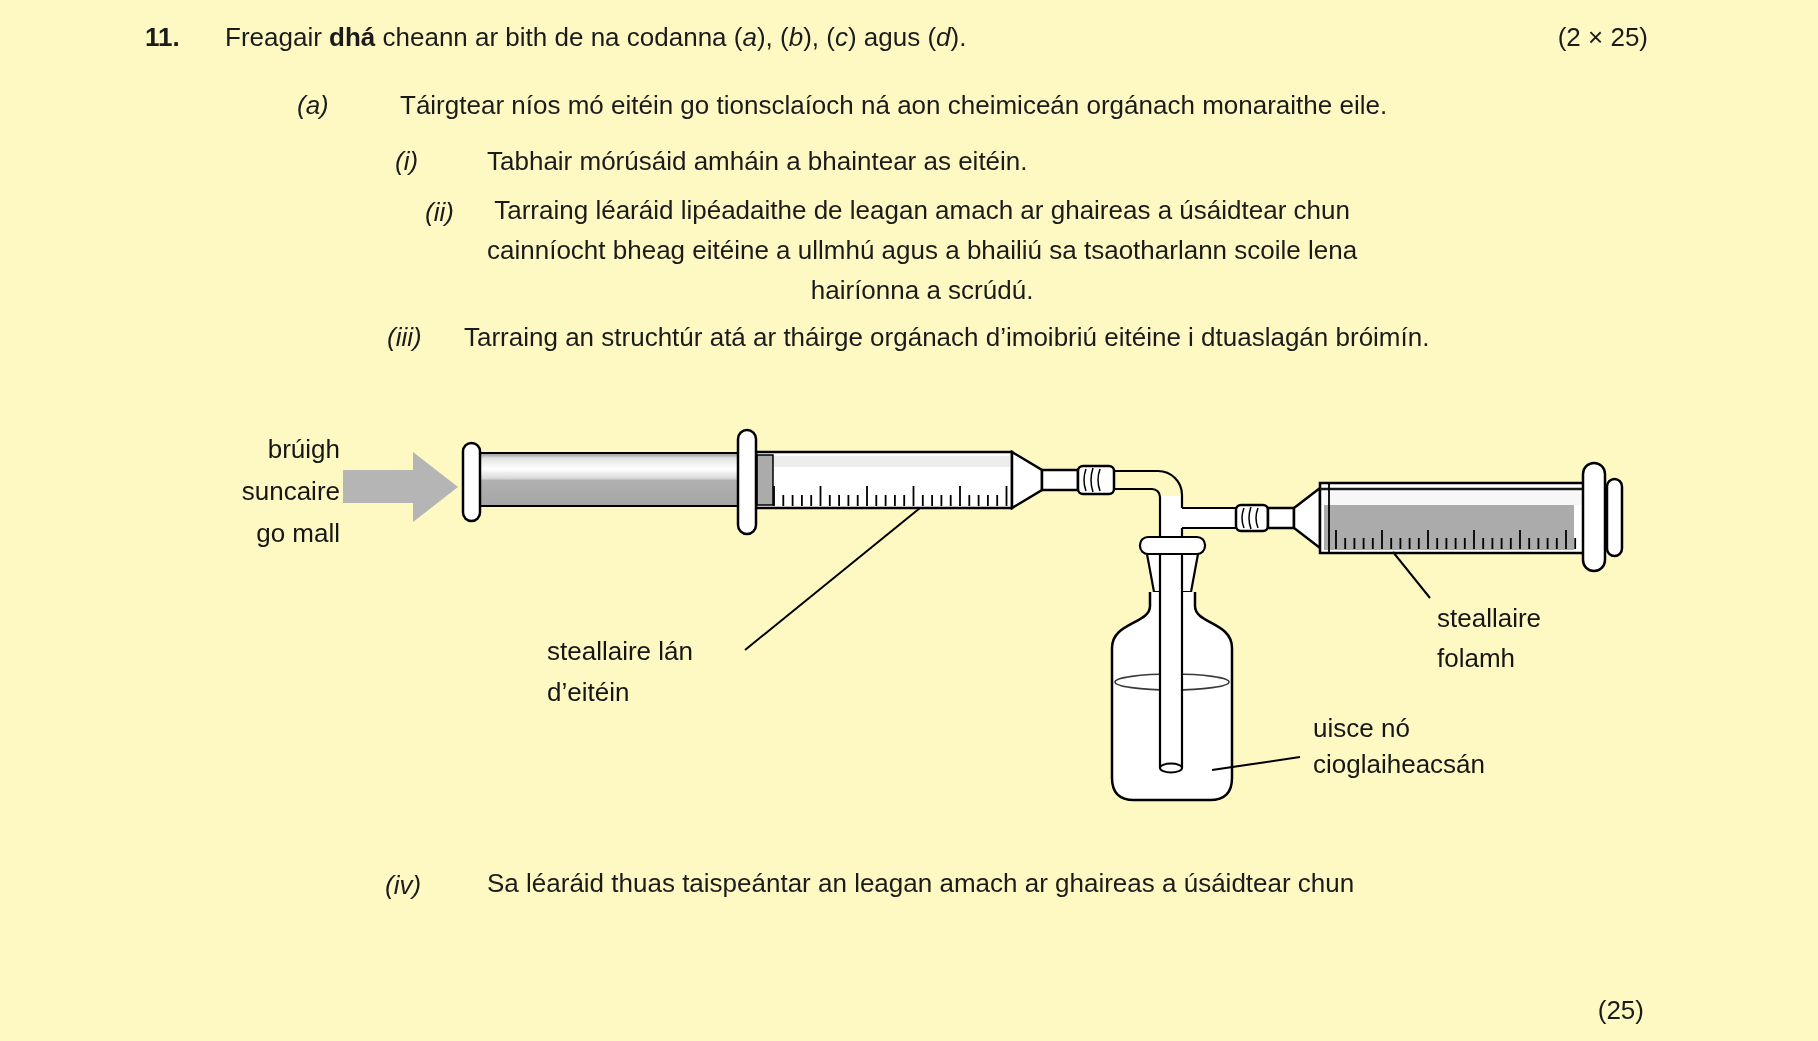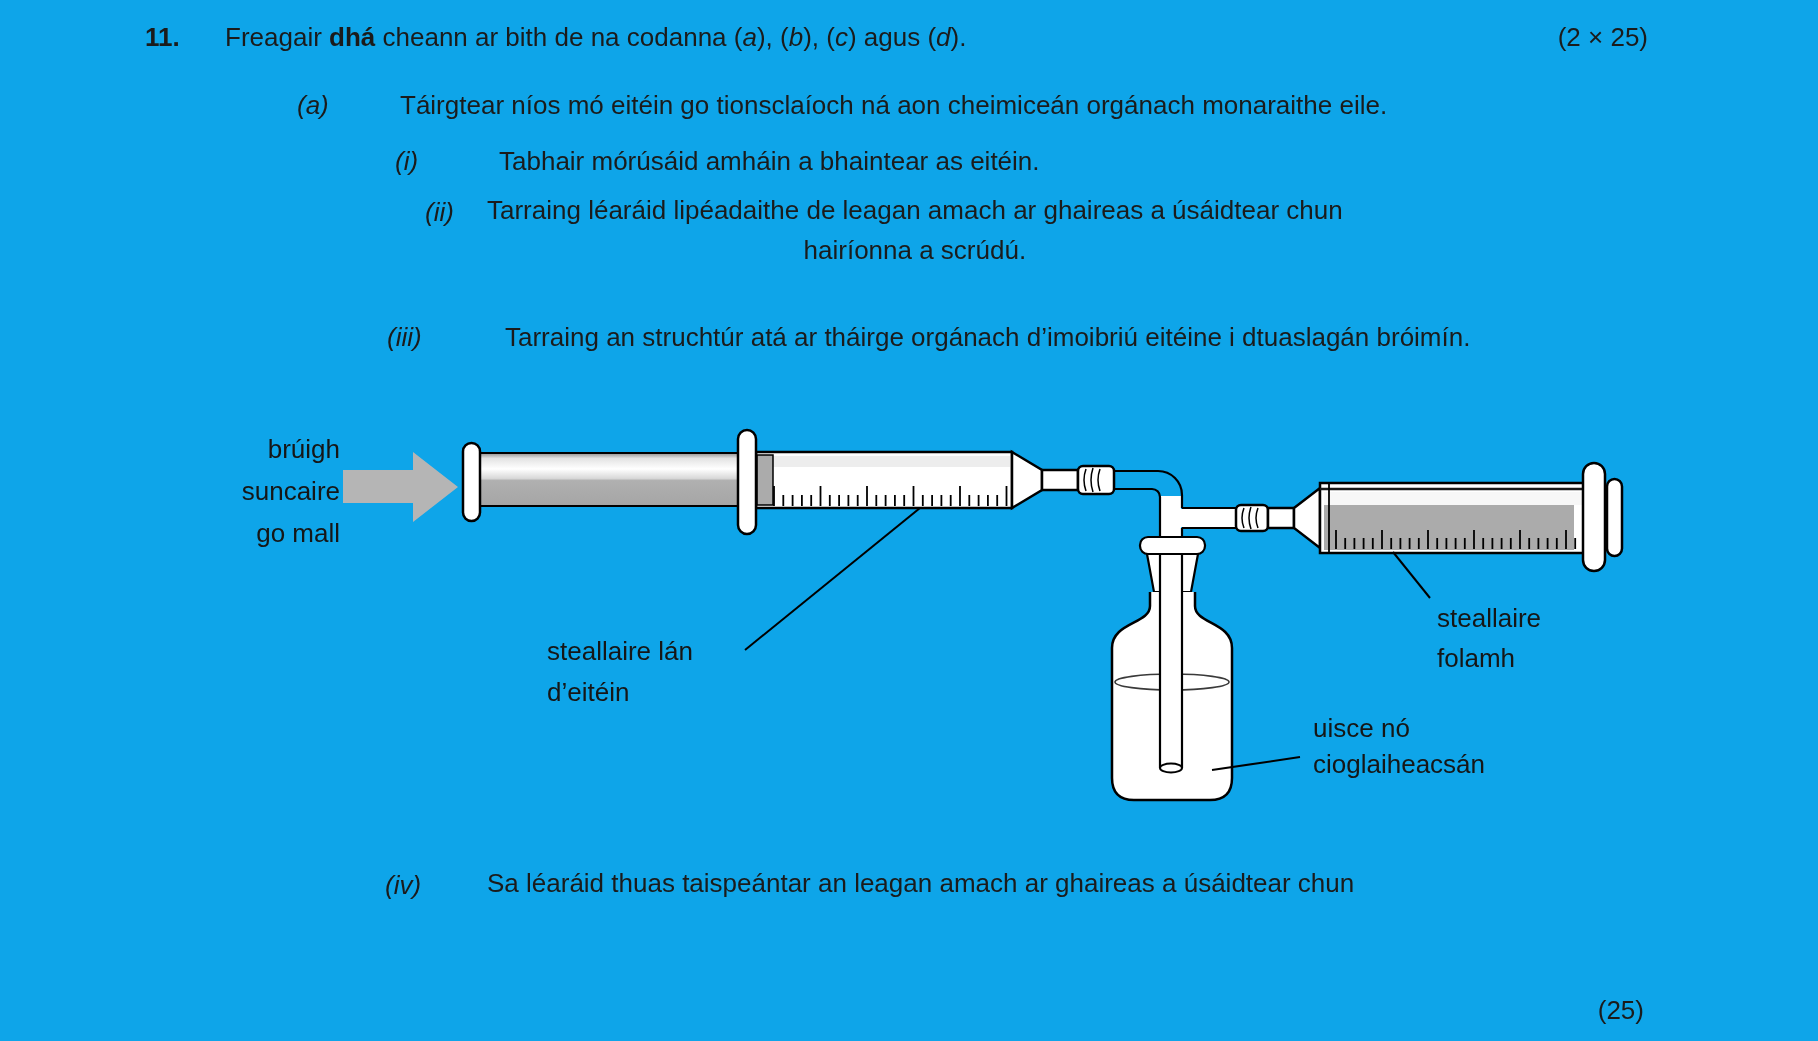--- a/index.html
+++ b/index.html
@@ -1,17 +1,17 @@
 <!DOCTYPE html>
 <html><head>
 <meta charset="utf-8">
 <style>
   html,body{margin:0;padding:0;background:#fff;}
   .page{
-    position:relative;width:1818px;height:1041px;background:#0ea5e9;
+    position:relative;width:1818px;height:1041px;background:#fef9c3;
     font-family:"Liberation Sans","DejaVu Sans",sans-serif;
     font-size:26px;color:#1b1b1b;overflow:hidden;
   }
   .abs{position:absolute;white-space:nowrap;}
   .ln{height:40px;line-height:40px;}
   .bold{font-weight:bold;}
   .marker{font-style:italic;}
   .lines .ln{display:block;}
   svg text{font-family:"Liberation Sans","DejaVu Sans",sans-serif;font-size:26px;fill:#161616;}
 </style>
@@ -21,30 +21,31 @@
 <div class="page">
 
   <div class="abs bold" style="left:145px;top:22px;">11.</div>
   <div class="abs" style="left:225px;top:22px;"><span>Freagair </span><span class="bold">dhá</span><span> cheann ar bith de na codanna (</span><i>a</i><span>), (</span><i>b</i><span>), (</span><i>c</i><span>) agus (</span><i>d</i><span>).</span></div>
   <div class="abs" style="right:170px;top:22px;margin-left:18px;">(2 × 25)</div>
 
   <div class="abs marker" style="left:297px;top:90px;">(a)</div>
   <div class="abs" style="left:400px;top:90px;">Táirgtear níos mó eitéin go tionsclaíoch ná aon cheimiceán orgánach monaraithe eile.</div>
 
   <div class="abs marker" style="left:395px;top:146px;">(i)</div>
-  <div class="abs" style="left:487px;top:146px;margin-left:12px;">Tabhair mórúsáid amháin a bhaintear as eitéin.</div>
+  <div class="abs" style="left:487px;top:146px;">Tabhair mórúsáid amháin a bhaintear as eitéin.</div>
 
   <div class="abs marker" style="left:391px;top:197px;margin-left:34px;">(ii)</div>
   <div class="abs lines" style="left:487px;top:190px;text-align:center;">
     <div class="ln">Tarraing léaráid lipéadaithe de leagan amach ar ghaireas a úsáidtear chun</div>
+    <div class="ln">cainníocht bheag eitéine a ullmhú agus a bhailiú sa tsaotharlann scoile lena</div>
     <div class="ln">hairíonna a scrúdú.</div>
   </div>
 
   <div class="abs marker" style="left:387px;top:322px;">(iii)</div>
-  <div class="abs" style="left:505px;top:322px;">Tarraing an struchtúr atá ar tháirge orgánach d’imoibriú eitéine i dtuaslagán bróimín.</div>
+  <div class="abs" style="left:464px;top:322px;">Tarraing an struchtúr atá ar tháirge orgánach d’imoibriú eitéine i dtuaslagán bróimín.</div>
 
   <svg class="abs" style="left:0;top:360px;" width="1818" height="500" viewBox="0 0 1818 500">
     <defs>
       <linearGradient id="rodGrad" x1="0" y1="0" x2="0" y2="1">
         <stop offset="0" stop-color="#8f8f8f"></stop>
         <stop offset="0.10" stop-color="#e3e3e3"></stop>
         <stop offset="0.30" stop-color="#ffffff"></stop>
         <stop offset="0.48" stop-color="#d8d8d8"></stop>
         <stop offset="0.52" stop-color="#b0b0b0"></stop>
         <stop offset="1" stop-color="#a5a5a5"></stop>

